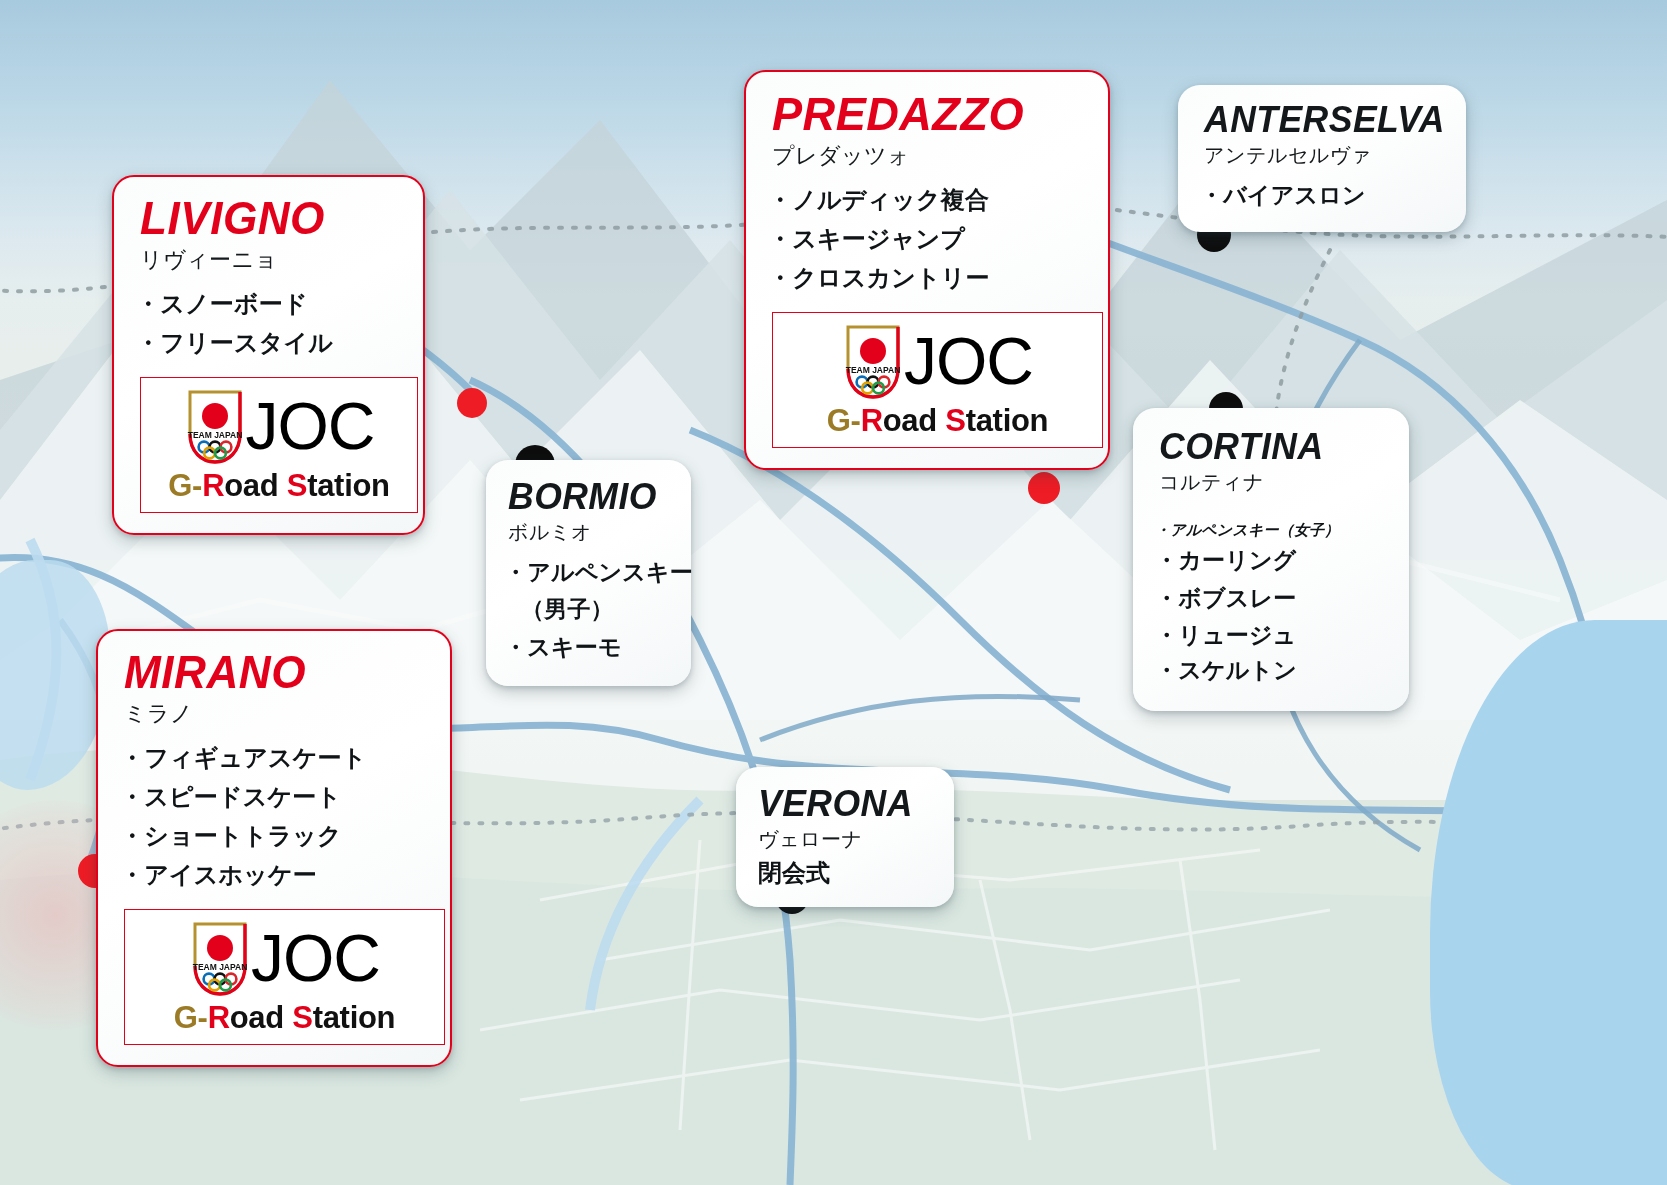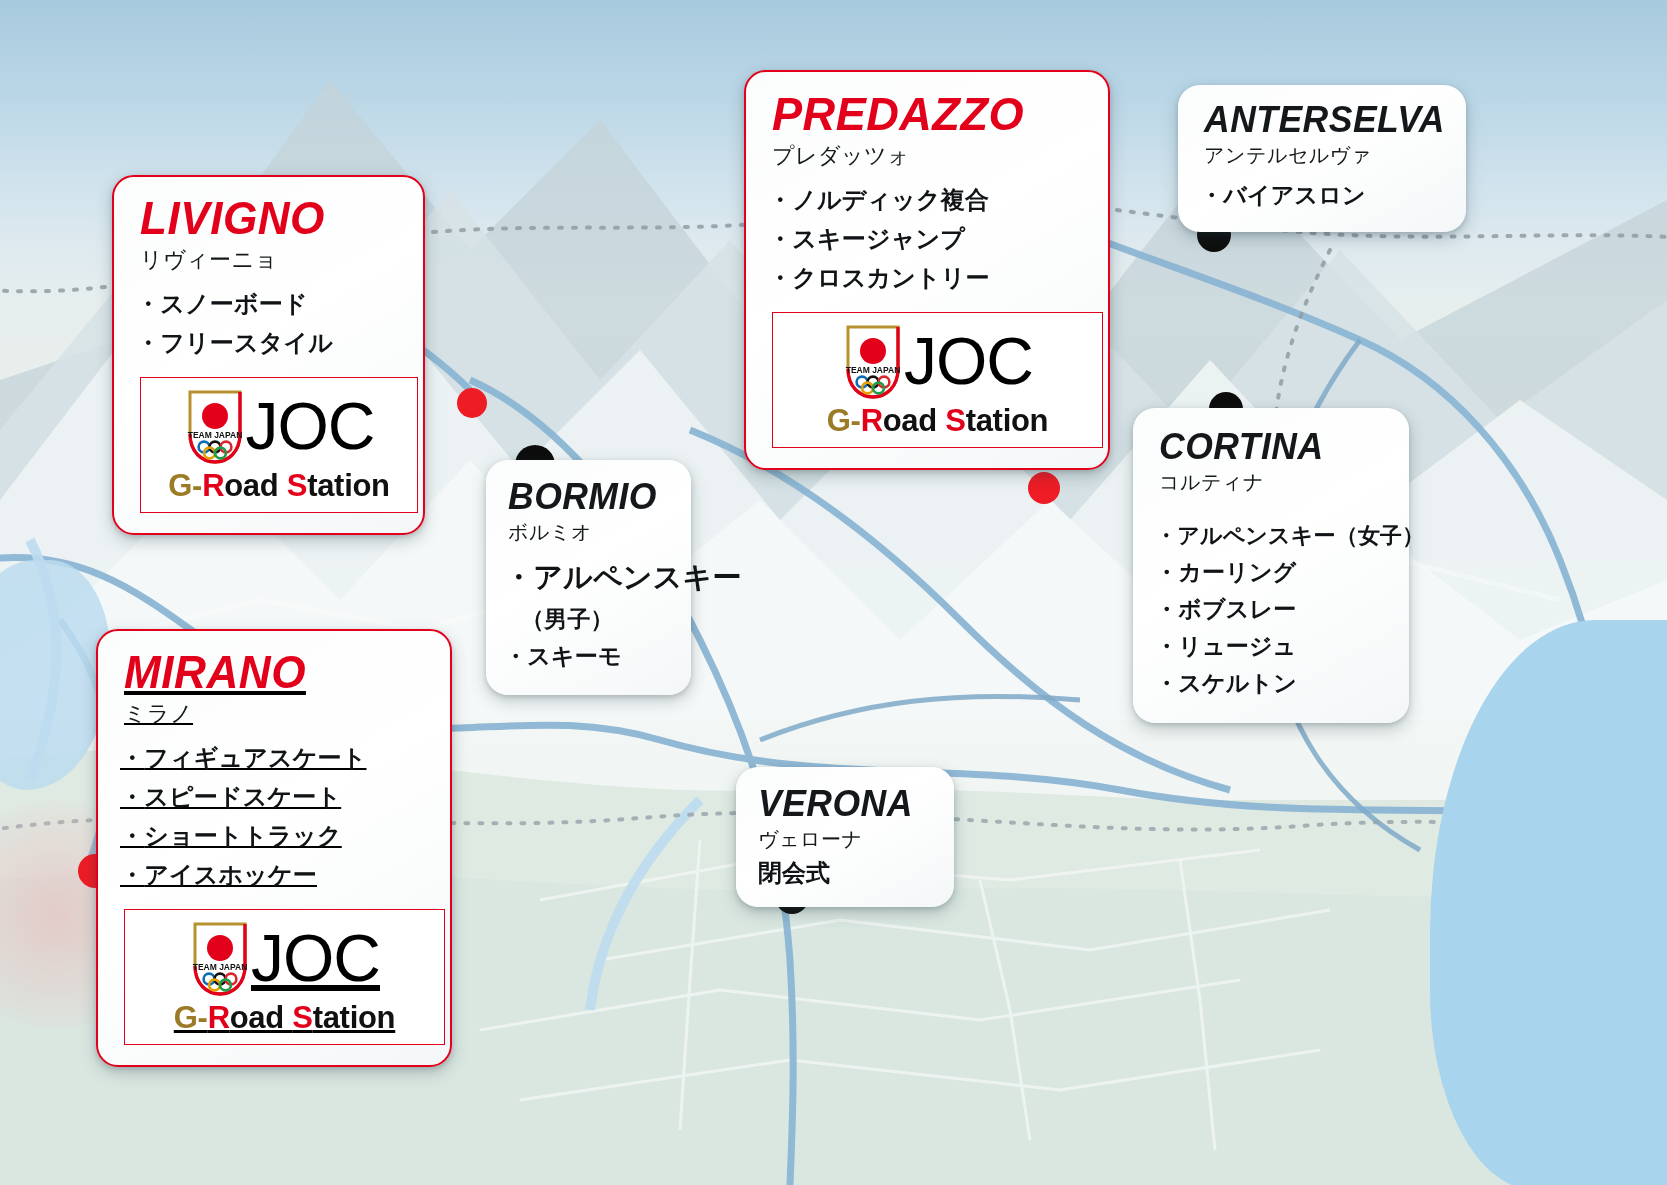--- a/index.html
+++ b/index.html
@@ -319,39 +319,39 @@
     <div class="card-sub" style="font-size:20px; margin-bottom:8px;">アンテルセルヴァ</div>
     <ul class="sport-list">
       <li style="font-size:23px;">バイアスロン</li>
     </ul>
   </div>
 
   <div class="card" style="left:1133px; top:408px; width:276px; padding:20px 18px 20px 26px;">
     <div class="card-title black" style="font-size:37px;">CORTINA</div>
     <div class="card-sub" style="font-size:20px; margin-bottom:22px;">コルティナ</div>
     <ul class="sport-list">
-      <li style="font-size:22px;">アルペンスキー（女子）</li>
+      <li style="font-size:15px;font-style:italic;">アルペンスキー（女子）</li>
       <li style="font-size:23px;">カーリング</li>
       <li style="font-size:23px;">ボブスレー</li>
       <li style="font-size:23px;">リュージュ</li>
-      <li style="font-size:23px;">スケルトン</li>
+      <li style="font-size:23px;font-family:Liberation Mono, monospace;">スケルトン</li>
     </ul>
   </div>
 
   <div class="card" style="left:486px; top:460px; width:205px; padding:18px 14px 20px 22px;">
     <div class="card-title black" style="font-size:37px;">BORMIO</div>
     <div class="card-sub" style="font-size:20px; margin-bottom:8px;">ボルミオ</div>
     <ul class="sport-list">
-      <li style="font-size:29px;">アルペンスキー</li>
+      <li style="font-size:23px;">アルペンスキー</li>
       <li class="cont" style="font-size:23px;">（男子）</li>
       <li style="font-size:23px;">スキーモ</li>
     </ul>
   </div>
 
-  <div class="card red-outline" style="left:96px; top:629px; width:356px;text-decoration:underline;">
+  <div class="card red-outline" style="left:96px; top:629px; width:356px;">
     <div class="card-title red" style="font-size:46px;">MIRANO</div>
     <div class="card-sub">ミラノ</div>
     <ul class="sport-list">
       <li>フィギュアスケート</li>
       <li>スピードスケート</li>
       <li>ショートトラック</li>
       <li>アイスホッケー</li>
     </ul>
     <div class="joc-box">
       <div class="joc-row">

